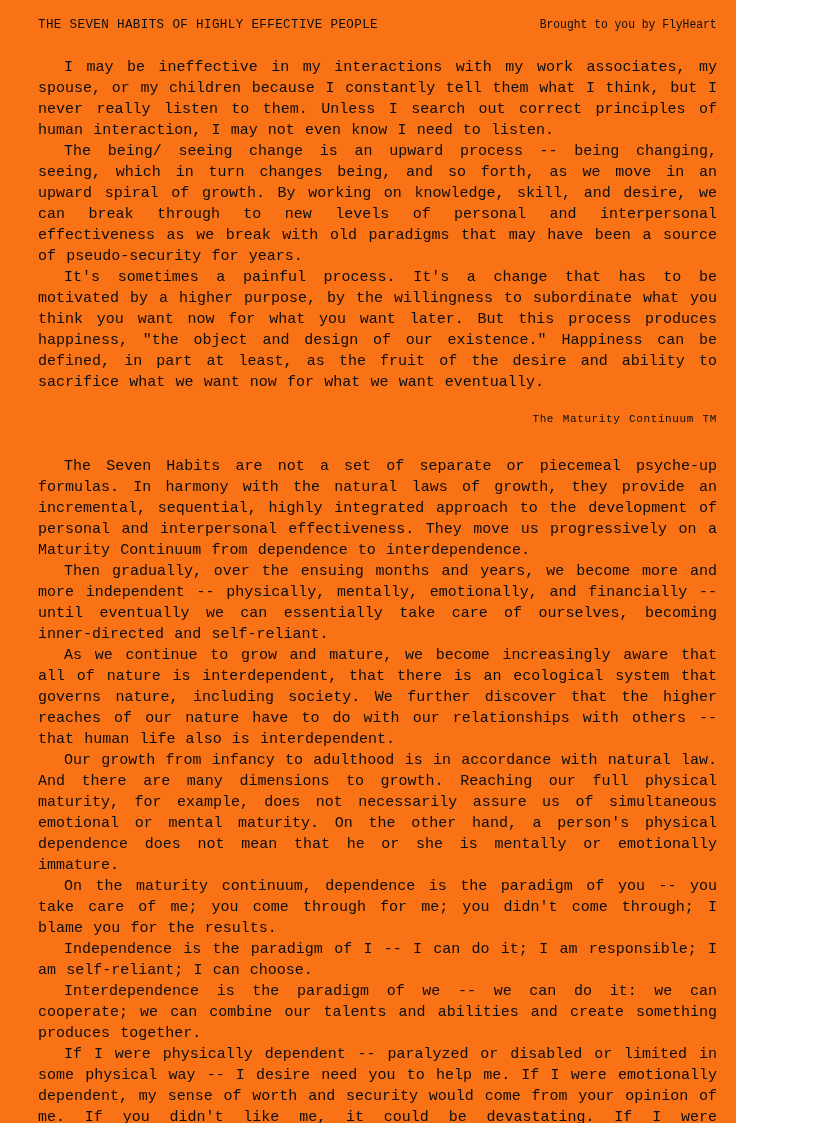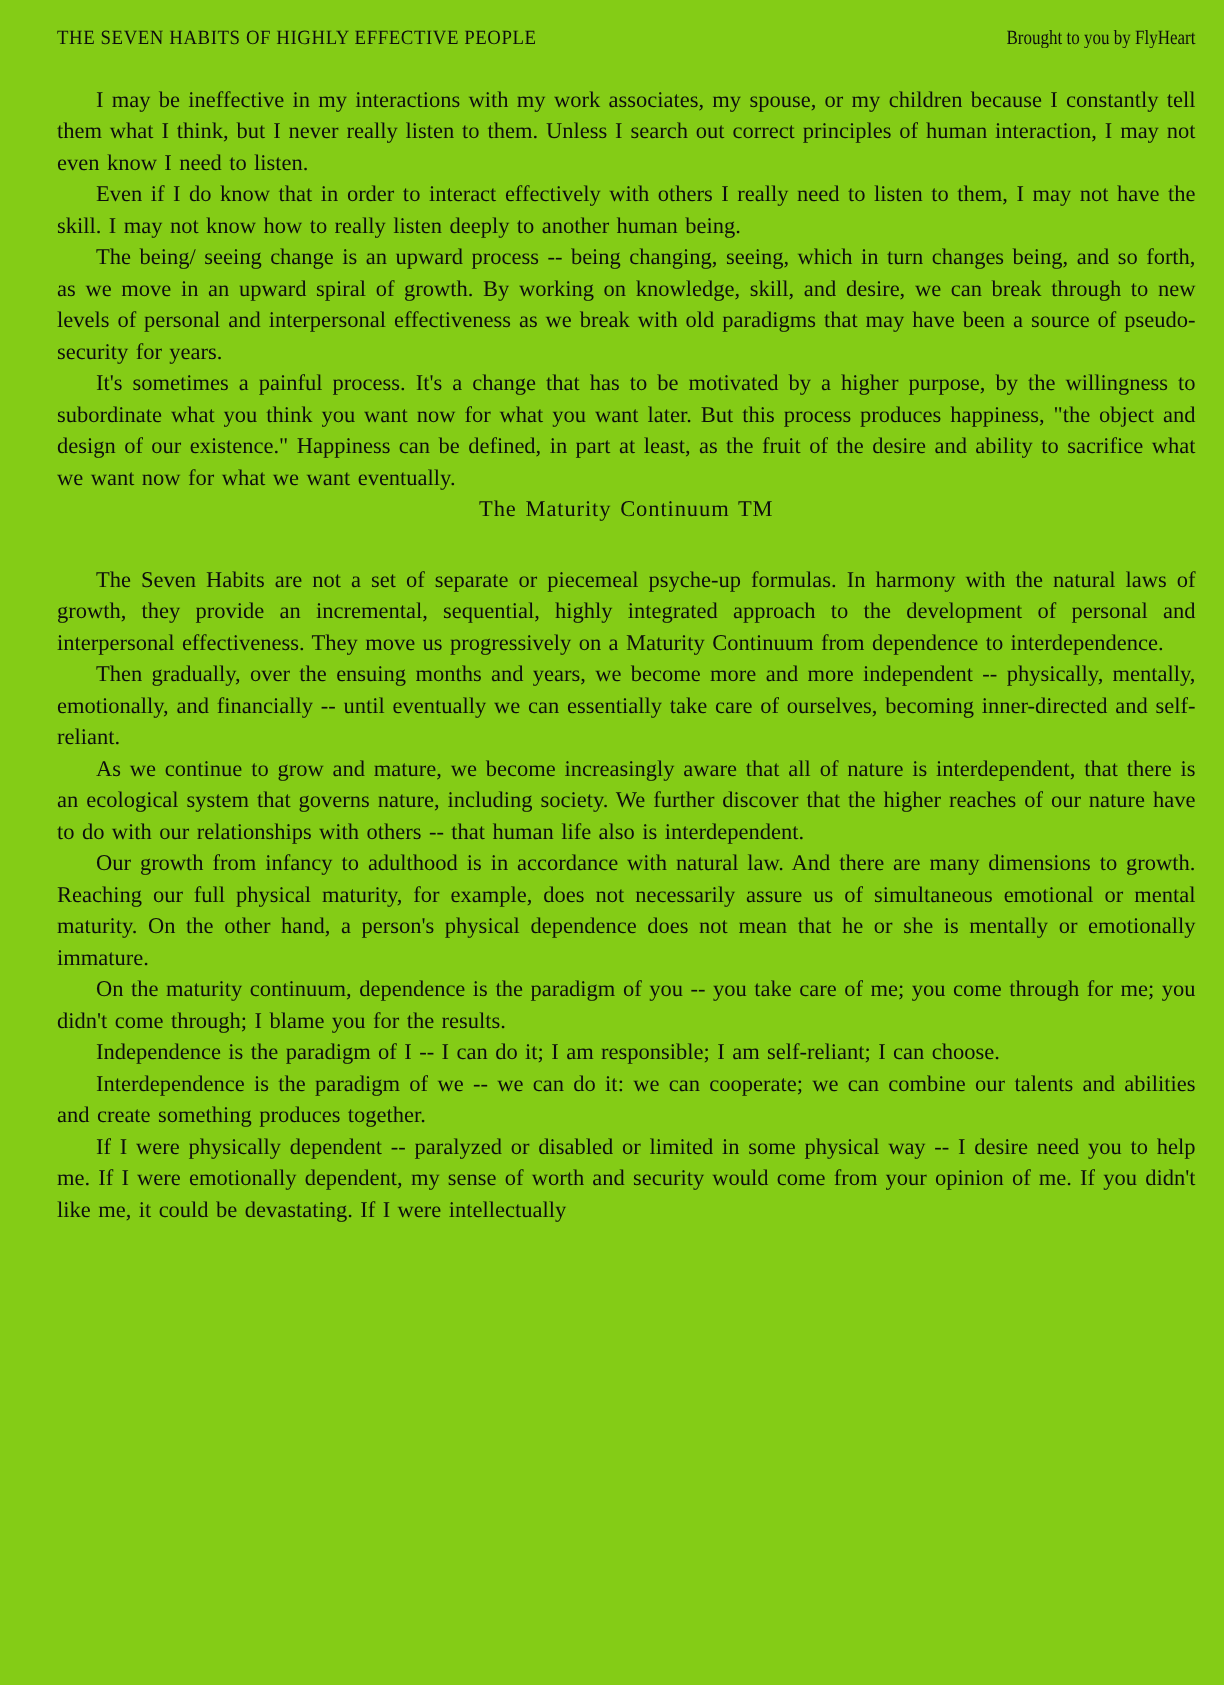--- a/index.html
+++ b/index.html
@@ -1,22 +1,22 @@
 <!DOCTYPE html>
 <html><head>
 <meta charset="utf-8">
 <style>
   html, body { margin: 0; padding: 0; background: #ffffff; }
   .page {
     position: relative;
-    width: 816px;
+    width: 736px;
     height: 1123px;
-    background: #84cc16;
+    background: #f97316;
     color: #0d0d0d;
-    font-family: Liberation Serif, serif;
+    font-family: Liberation Mono, monospace;
     box-sizing: border-box;
     padding: 18px 19px 0 38px;
     overflow: hidden;
   }
   .page-header {
     display: flex;
     justify-content: space-between;
     align-items: baseline;
     font-size: 13.5px;
     line-height: 14px;
@@ -38,43 +38,42 @@
     font-size: 15px;
     line-height: 21px;
     text-align: justify;
   }
   .para {
     margin: 0;
     text-indent: 26px;
     word-spacing: 1.2px;
   }
   .section-heading {
-    font-size: 15px;
+    font-size: 11px;
     font-weight: normal;
     line-height: 21px;
-    margin: 0 0 26px 0;
-    text-align: center;
+    margin: 16px 0 26px 0;
+    text-align: right;
     letter-spacing: 0.6px;
     word-spacing: 1.5px;
   }
 </style>
 </head>
 <body>
 
 <div class="page">
 
   <header class="page-header">
     <span class="header-title">THE SEVEN HABITS OF HIGHLY EFFECTIVE PEOPLE</span>
     <span class="header-credit">Brought to you by FlyHeart</span>
   </header>
 
   <main class="page-body">
     <div class="para-group">
         <p class="para">I may be ineffective in my interactions with my work associates, my spouse, or my children because I constantly tell them what I think, but I never really listen to them.  Unless I search out correct principles of human interaction, I may not even know I need to listen.</p>
-        <p class="para">Even if I do know that in order to interact effectively with others I really need to listen to them, I may not have the skill.  I may not know how to really listen deeply to another human being.</p>
         <p class="para">The being/ seeing change is an upward process -- being changing, seeing, which in turn changes being, and so forth, as we move in an upward spiral of growth.  By working on knowledge, skill, and desire, we can break through to new levels of personal and interpersonal effectiveness as we break with old paradigms that may have been a source of pseudo-security for years.</p>
         <p class="para">It's sometimes a painful process.  It's a change that has to be motivated by a higher purpose, by the willingness to subordinate what you think you want now for what you want later.  But this process produces happiness, "the object and design of our existence." Happiness can be defined, in part at least, as the fruit of the desire and ability to sacrifice what we want now for what we want eventually.</p>
       </div>
 
     <h2 class="section-heading">The Maturity Continuum TM</h2>
 
     <div class="para-group">
         <p class="para">The Seven Habits are not a set of separate or piecemeal psyche-up formulas.  In harmony with the natural laws of growth, they provide an incremental, sequential, highly integrated approach to the development of personal and interpersonal effectiveness.  They move us progressively on a Maturity Continuum from dependence to interdependence.</p>
         <p class="para">Then gradually, over the ensuing months and years, we become more and more independent -- physically, mentally, emotionally, and financially -- until eventually we can essentially take care of ourselves, becoming inner-directed and self-reliant.</p>
         <p class="para">As we continue to grow and mature, we become increasingly aware that all of nature is interdependent, that there is an ecological system that governs nature, including society.  We further discover that the higher reaches of our nature have to do with our relationships with others -- that human life also is interdependent.</p>

